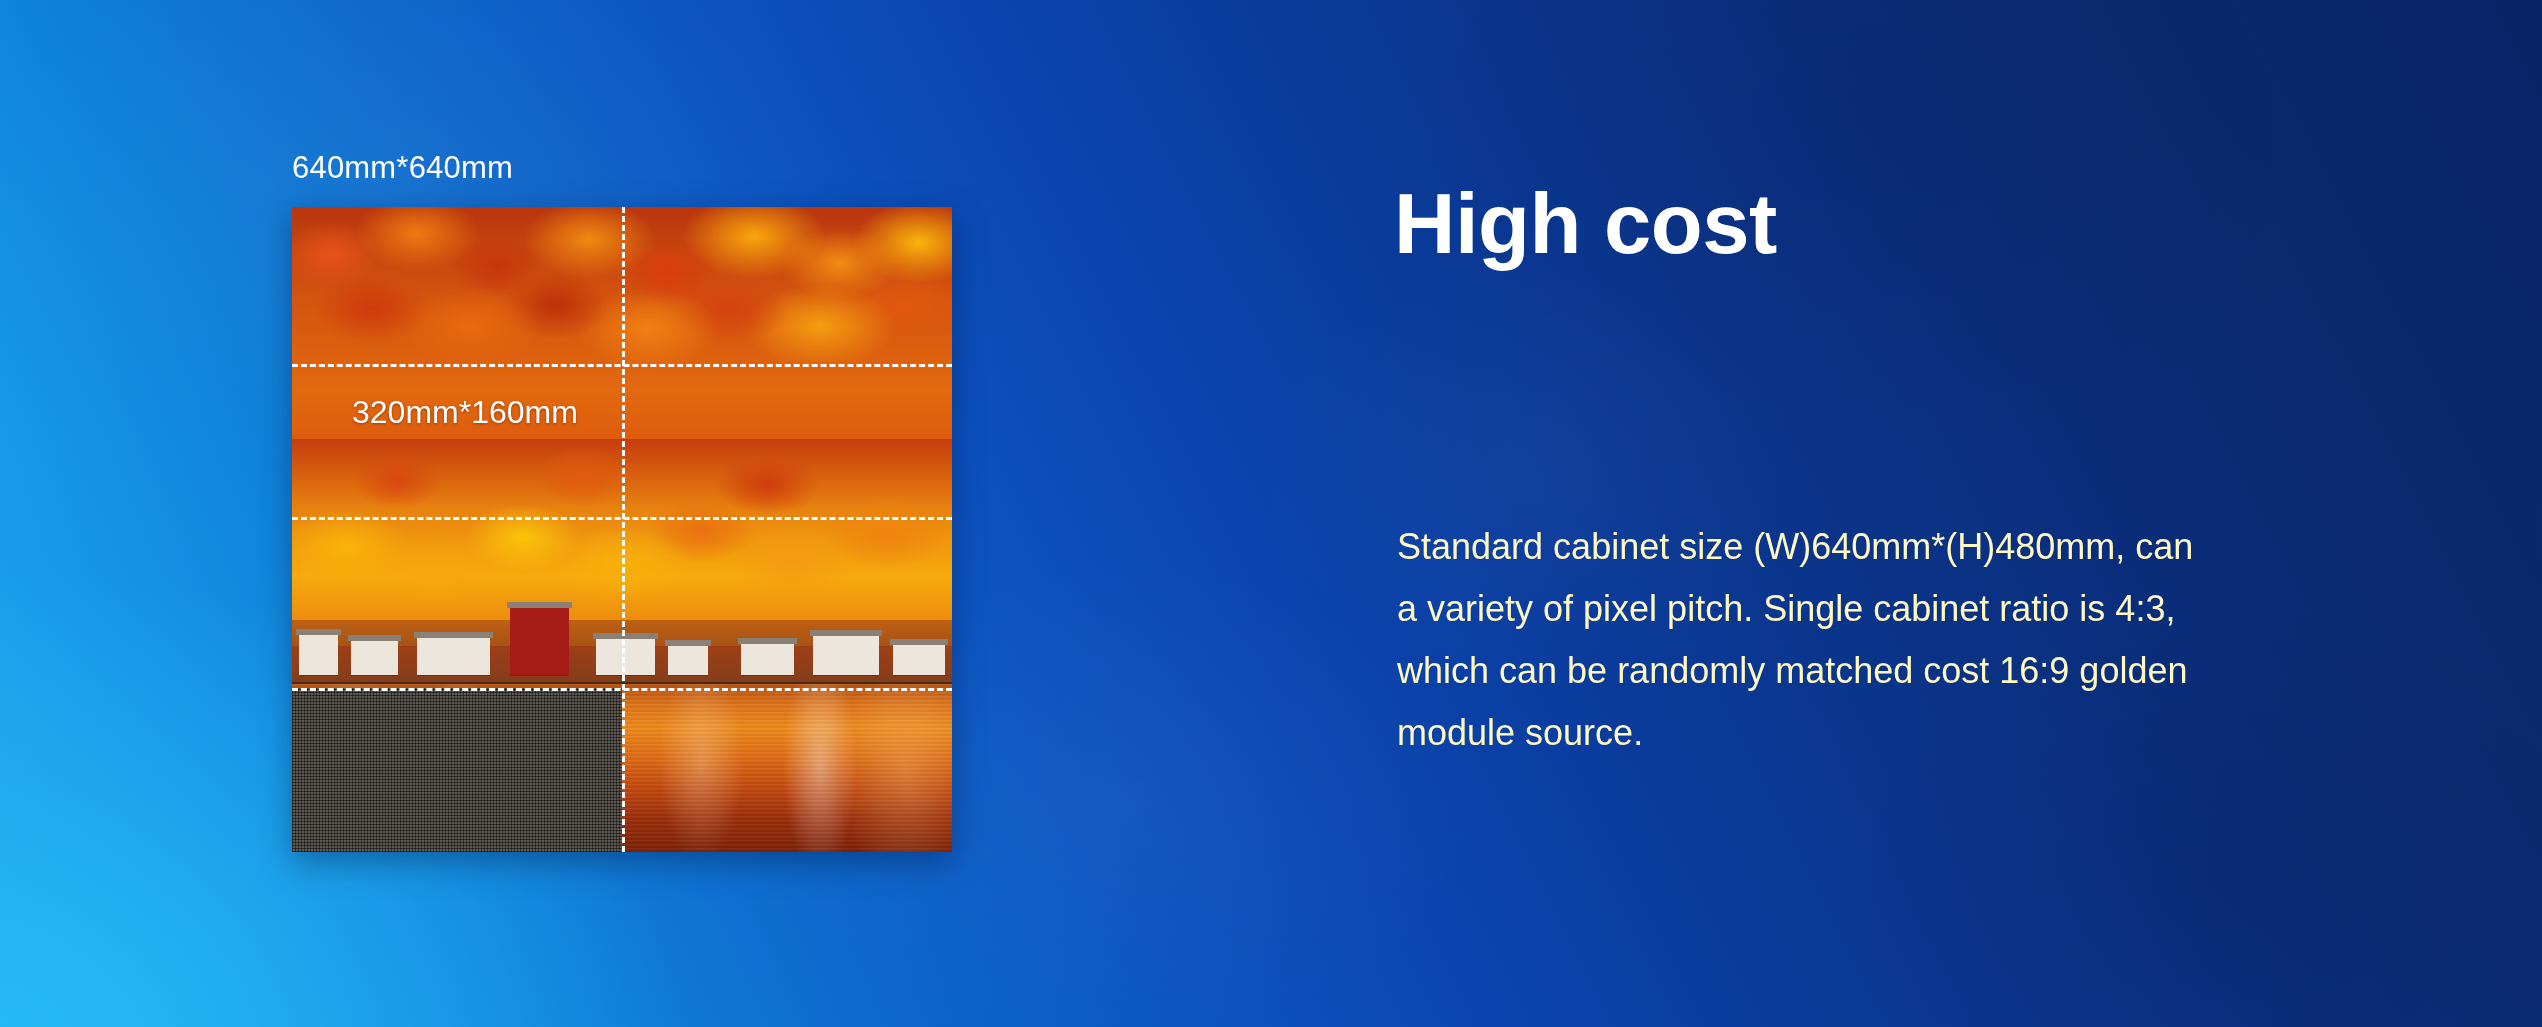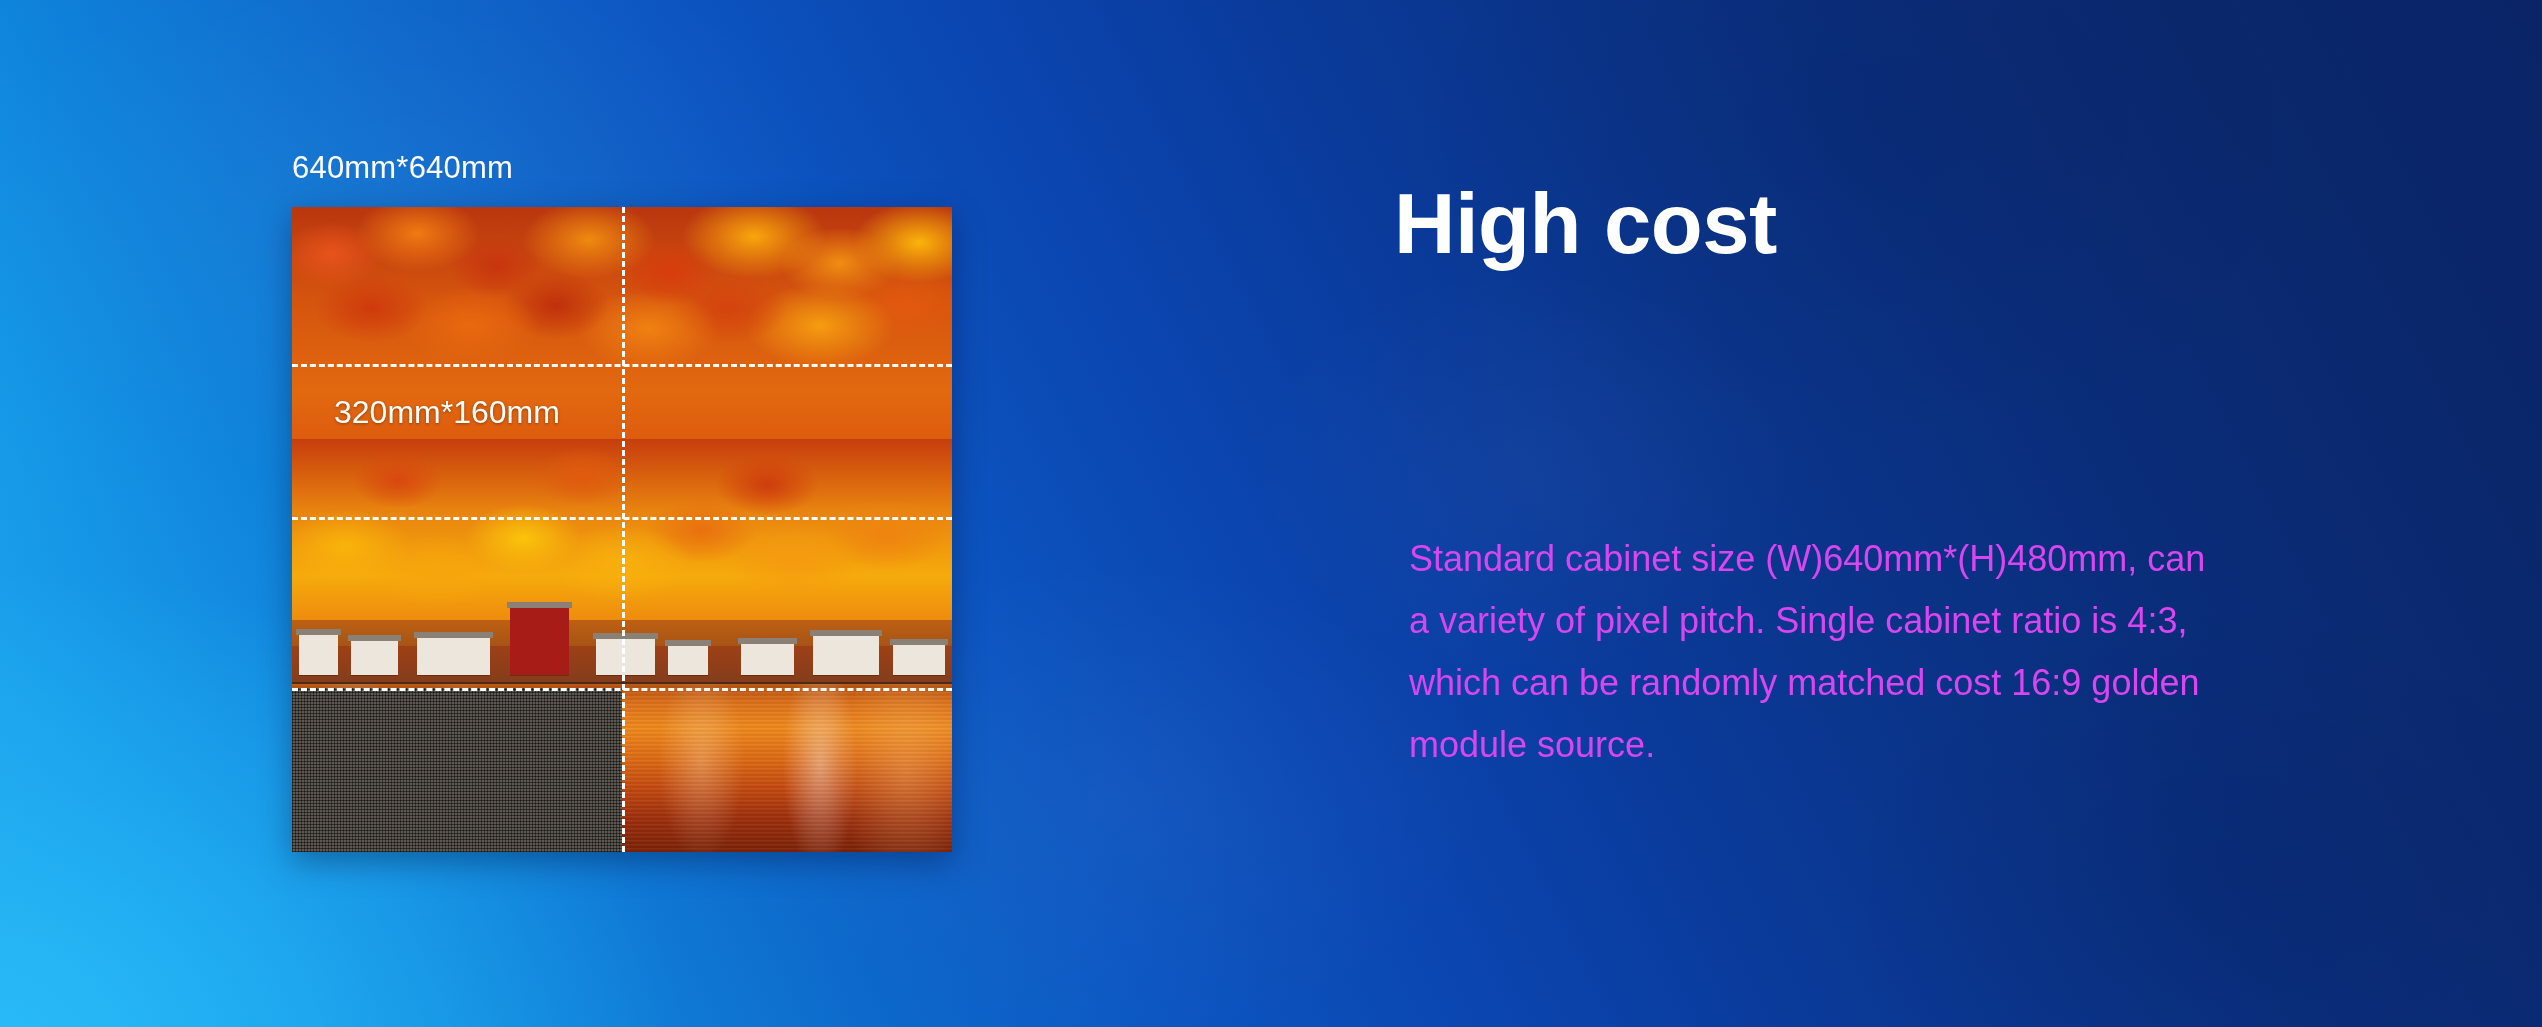--- a/index.html
+++ b/index.html
@@ -213,21 +213,21 @@
     border-left: 3px dashed #ffffff;
   }
   .guide.h {
     left: 0; right: 0;
     height: 0;
     border-top: 3px dashed #ffffff;
   }
 
   .dim-inner-label {
     position: absolute;
-    left: 42px;
+    left: 60px;
     top: 189px;
     color: #ffffff;
     font-size: 32px;
     line-height: 1;
     white-space: nowrap;
     text-shadow: 0 1px 3px rgba(0,0,0,0.35);
   }
 
   
   .copy {
@@ -247,22 +247,22 @@
     font-weight: 700;
     line-height: 1.16;
     letter-spacing: -0.5px;
   }
   .headline .hl-line { display: block; }
 
   .paragraph {
     position: absolute;
     top: 516px;
     left: 3px;
-    margin: 12px;
-    color: #d946ef;
+    margin: 0;
+    color: #fef9c3;
     font-size: 36px;
     font-weight: 400;
     line-height: 62px;
     width: 1050px;
   }
   .paragraph .p-line { display: block; white-space: nowrap; }
 </style>
 </head>
 <body>
 

